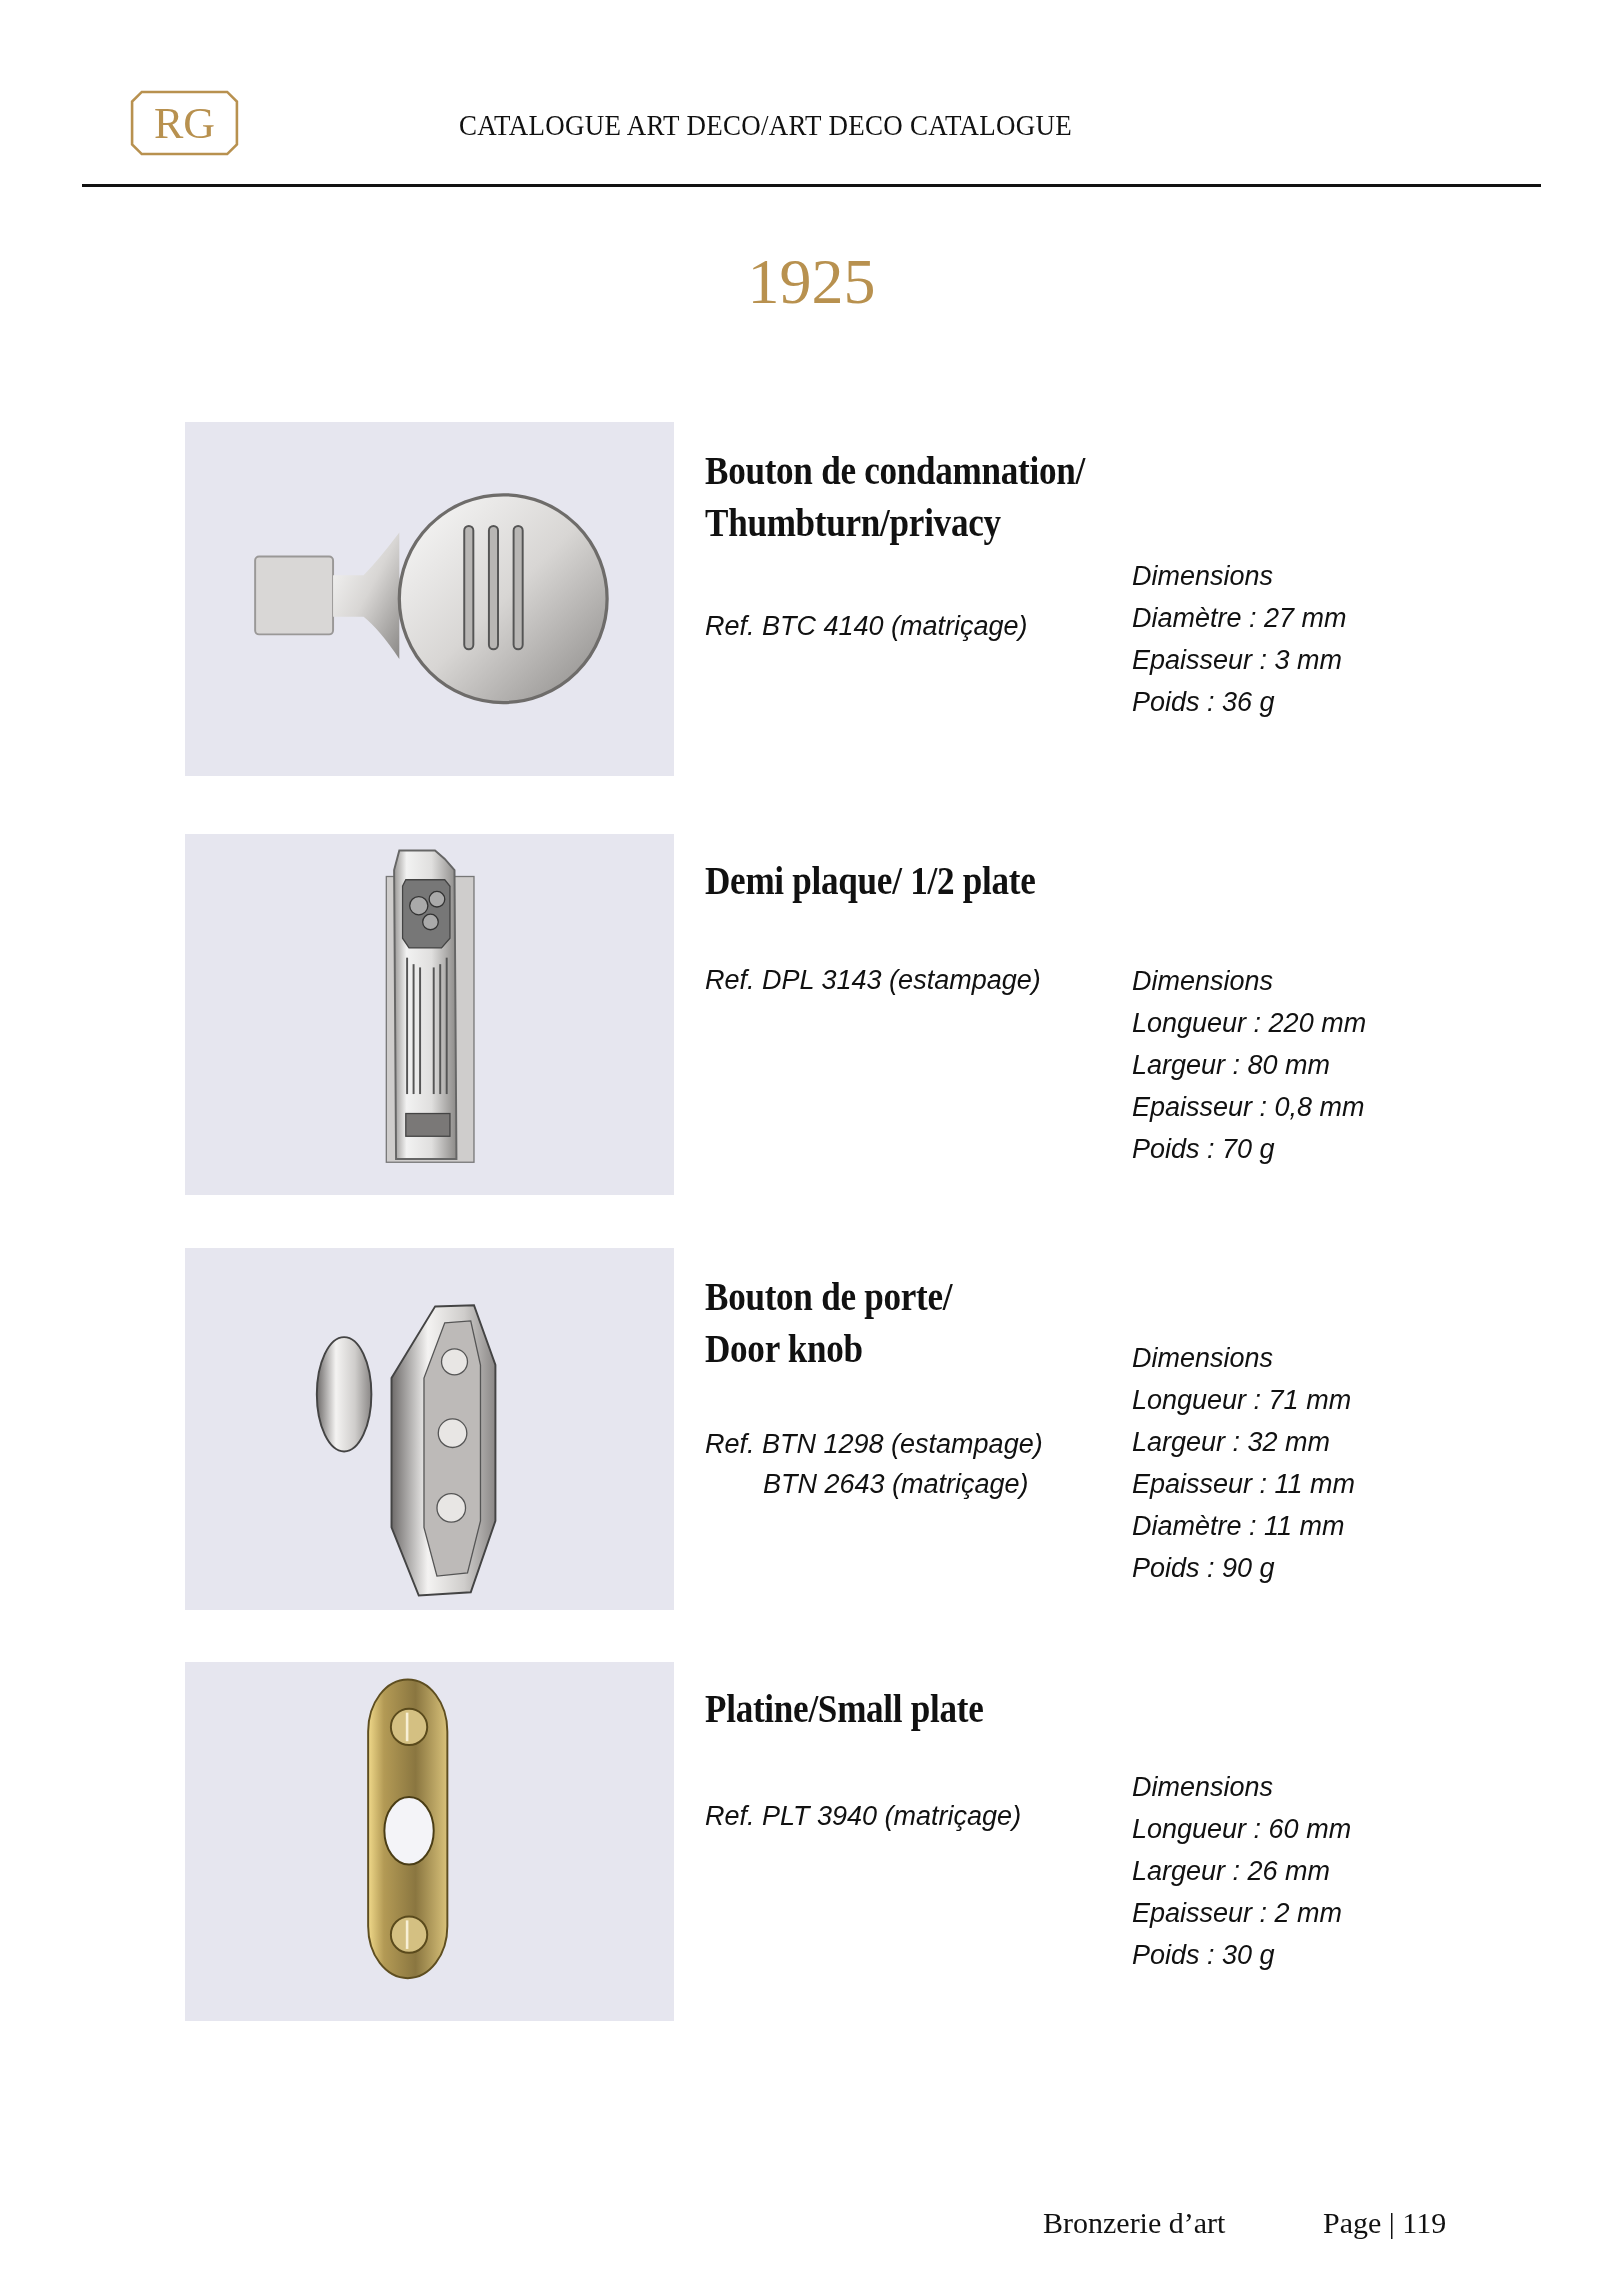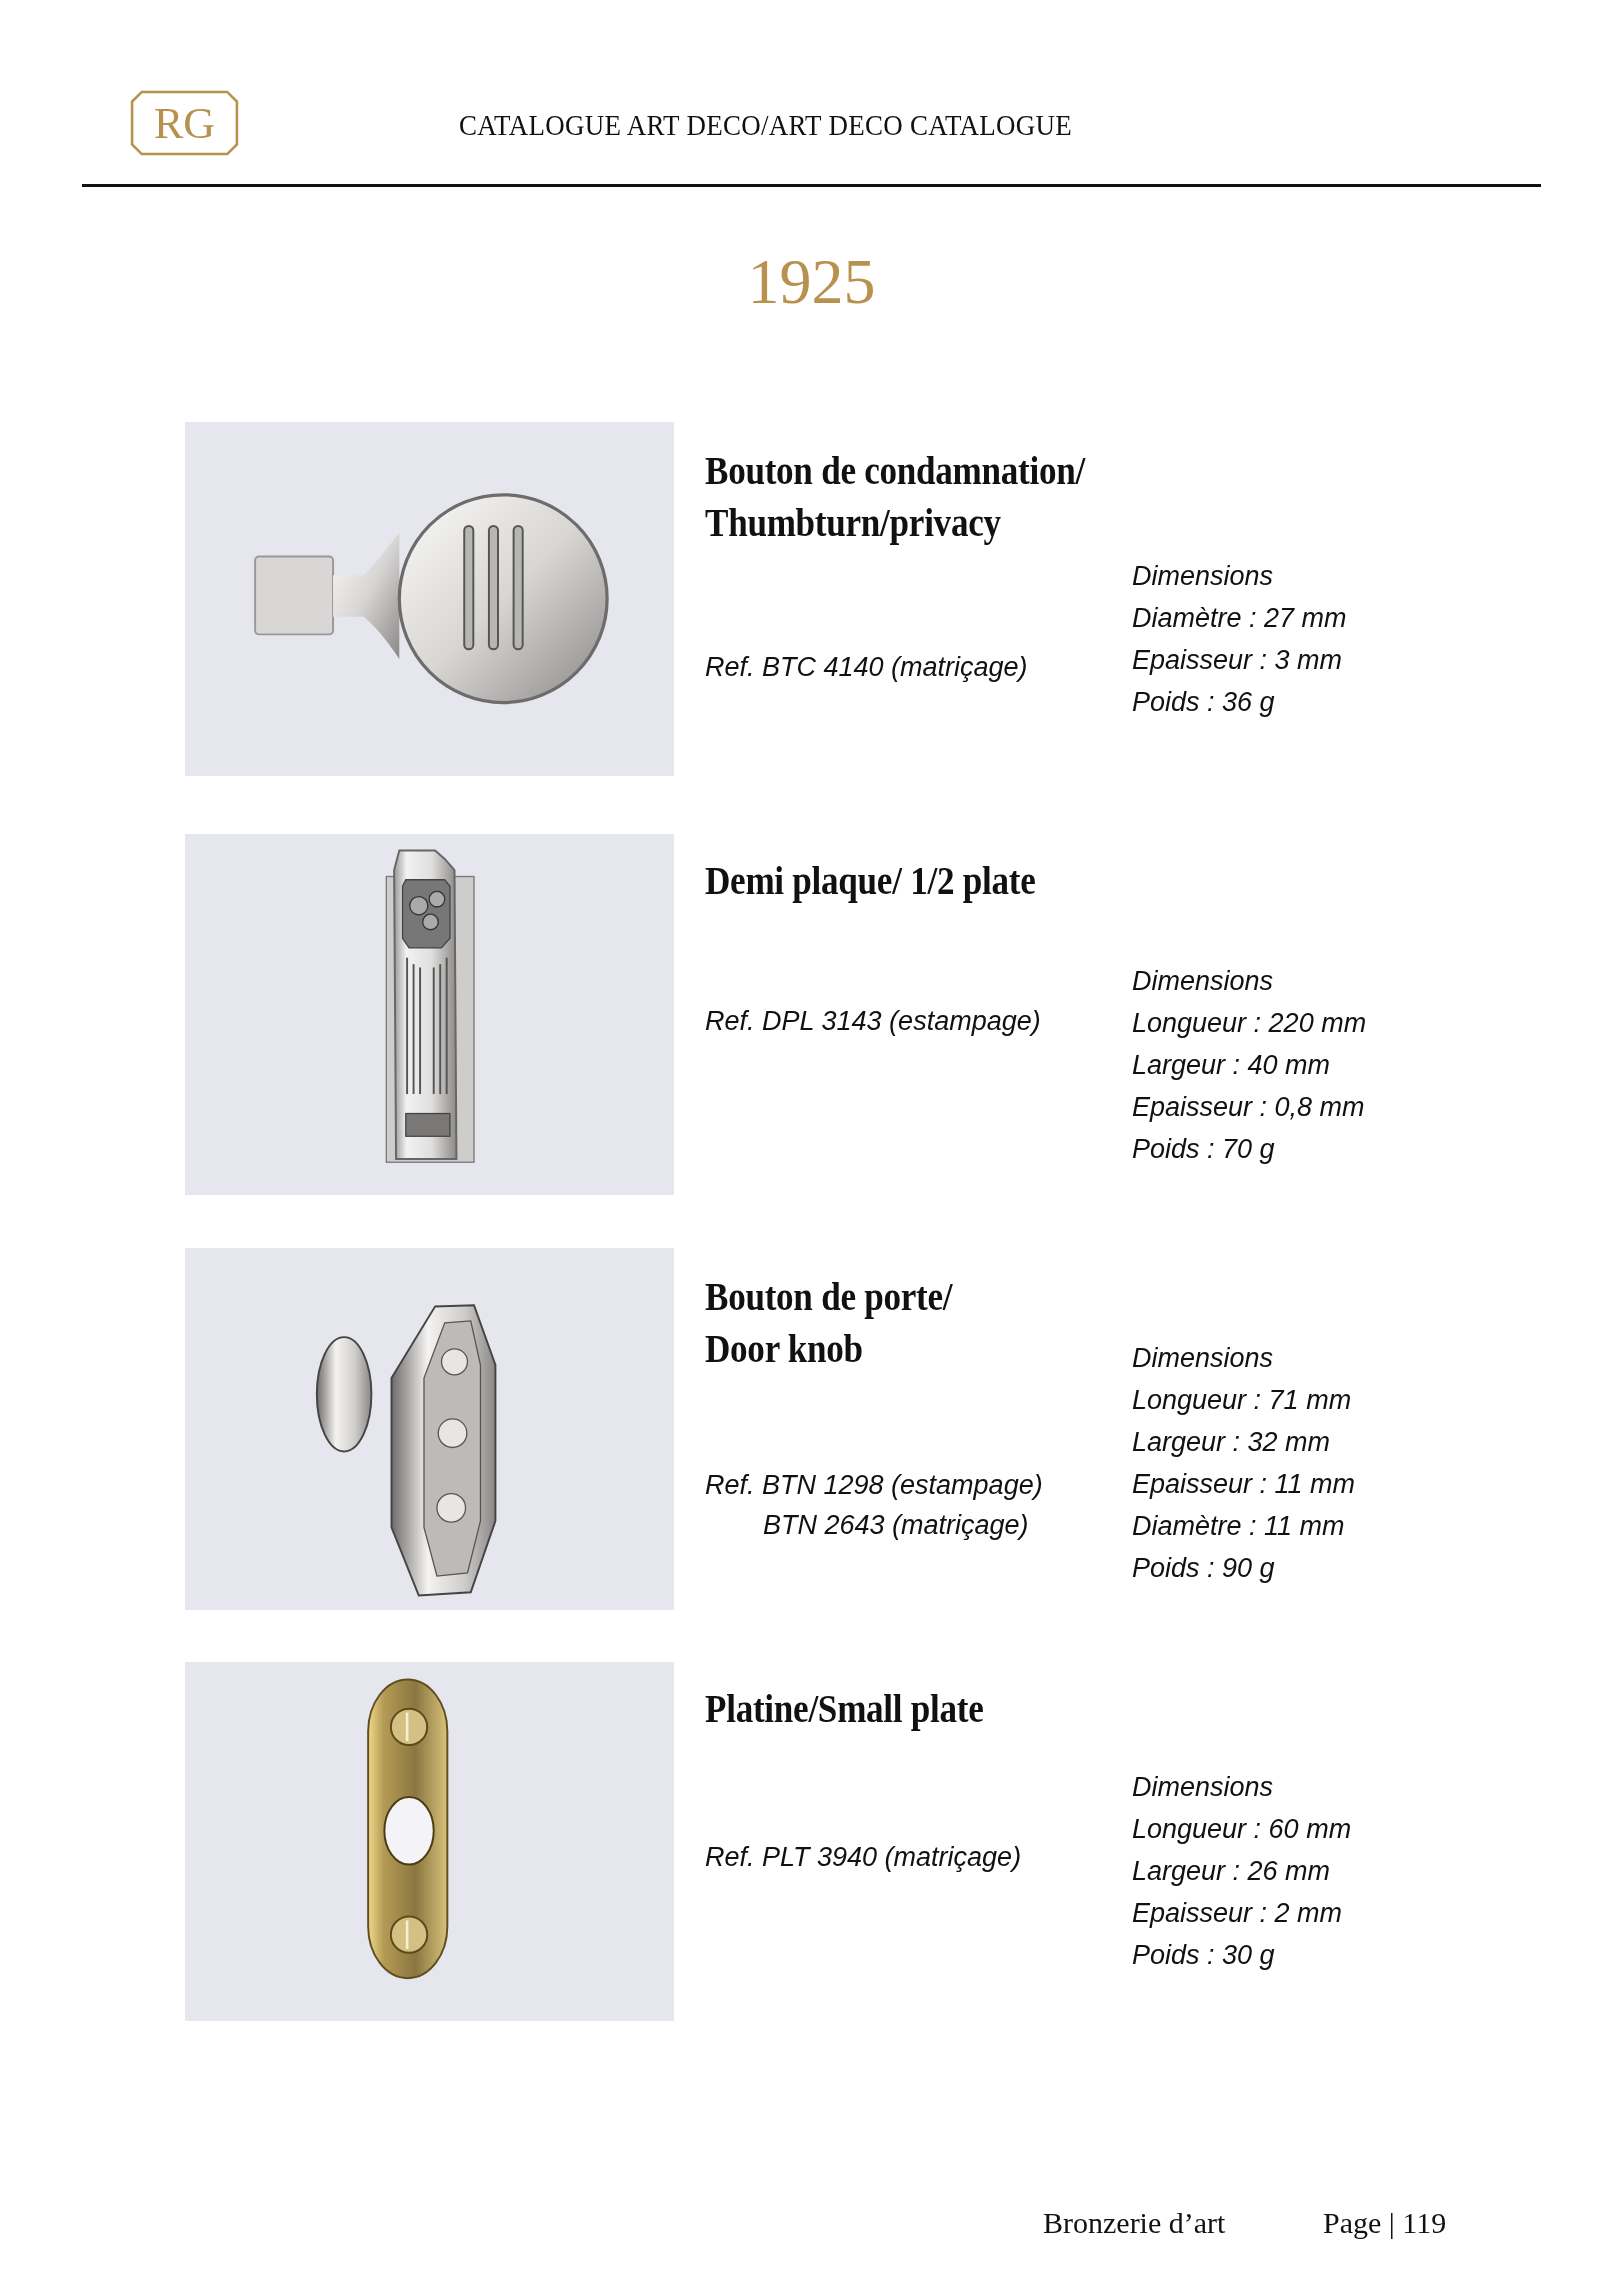--- a/index.html
+++ b/index.html
@@ -14,21 +14,21 @@
 
   .header-title { left: 459px; top: 108px; font-size: 29px; line-height: 34px; letter-spacing: 0.3px; white-space: nowrap; transform: scaleX(0.93); transform-origin: left top; }
   .header-rule { left: 82px; top: 184px; width: 1459px; height: 3.2px; background: #111; }
 
   .year { left: 0; width: 1623px; top: 246px; text-align: center; font-size: 64px; line-height: 71px; color: #b8914f; }
 
   .panel { left: 185px; width: 489px; background: #e6e6ef; overflow: hidden; }
   .panel svg { width: 100%; height: 100%; display: block; }
 
   .title { left: 705px; font-size: 39px; line-height: 52px; font-weight: bold; white-space: nowrap; transform: scaleX(0.9); transform-origin: left top; letter-spacing: -0.3px; }
-  .ref { left: 705px; font-size: 27px; line-height: 40px; white-space: nowrap; margin-top: 41px; }
+  .ref { left: 705px; font-size: 27px; line-height: 40px; white-space: nowrap; }
   .ref .cont { padding-left: 58px; }
   .dims { left: 1132px; font-size: 27px; line-height: 42px; white-space: nowrap; }
   .dims div, .ref div { display: block; }
 
   .footer-brand { left: 1043px; top: 2203px; font-size: 30px; line-height: 39px; white-space: nowrap; }
   .footer-page { left: 1323px; top: 2203px; font-size: 30px; line-height: 39px; white-space: nowrap; }
 </style>
 </head>
 <body>
 
@@ -102,21 +102,21 @@
 </div>
 <div class="abs title serif" style="top:855px;">
   <div>Demi plaque/ 1/2 plate</div>
 </div>
 <div class="abs ref sans" style="top:960px;">
   <div>Ref. DPL 3143 (estampage)</div>
 </div>
 <div class="abs dims sans" style="top:960px;">
   <div>Dimensions</div>
   <div>Longueur : 220 mm</div>
-  <div>Largeur : 40 mm</div>
+  <div>Largeur : 80 mm</div>
   <div>Epaisseur : 0,8 mm</div>
   <div>Poids : 70 g</div>
 </div>
 
 <div class="abs panel" style="top:1248px;height:362px;">
   <svg viewBox="0 0 753 557">
     <defs>
       <linearGradient id="chrome3" x1="0" y1="0" x2="1" y2="0">
         <stop offset="0" stop-color="#6e6b6a"></stop>
           <stop offset="0.35" stop-color="#f4f3f2"></stop>

